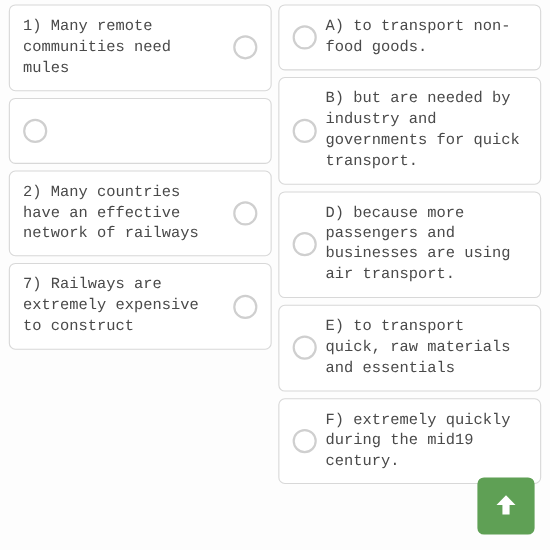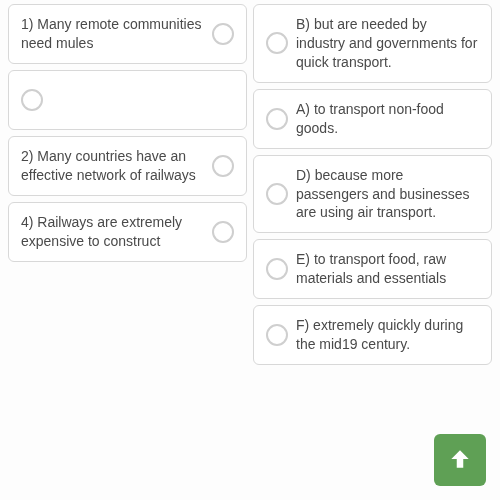--- a/index.html
+++ b/index.html
@@ -16,20 +16,21 @@
     .container {
       display: flex;
       gap: 6px;
       padding: 4px 8px;
     }
     .column {
       flex: 1;
       display: flex;
       flex-direction: column;
       gap: 6px;
+      font-family: Liberation Mono, monospace;
     }
     .item {
       border: 1px solid #d8d8d8;
       border-radius: 6px;
       padding: 10px 12px;
       display: flex;
       align-items: center;
       gap: 8px;
       background: #fff;
       min-height: 60px;
@@ -73,41 +74,41 @@
       <span class="radio"></span>
     </div>
     <div class="item">
       <span class="radio"></span>
     </div>
     <div class="item">
       <span class="text">2) Many countries have an effective network of railways</span>
       <span class="radio"></span>
     </div>
     <div class="item">
-      <span class="text">4) Railways are extremely expensive to construct</span>
+      <span class="text">7) Railways are extremely expensive to construct</span>
       <span class="radio"></span>
     </div>
   </div>
 
   <div class="column right">
     <div class="item">
       <span class="radio"></span>
-      <span class="text">B) but are needed by industry and governments for quick transport.</span>
+      <span class="text">A) to transport non-food goods.</span>
     </div>
     <div class="item">
       <span class="radio"></span>
-      <span class="text">A) to transport non-food goods.</span>
+      <span class="text">B) but are needed by industry and governments for quick transport.</span>
     </div>
     <div class="item">
       <span class="radio"></span>
       <span class="text">D) because more passengers and businesses are using air transport.</span>
     </div>
     <div class="item">
       <span class="radio"></span>
-      <span class="text">E) to transport food, raw materials and essentials</span>
+      <span class="text">E) to transport quick, raw materials and essentials</span>
     </div>
     <div class="item">
       <span class="radio"></span>
       <span class="text">F) extremely quickly during the mid19 century.</span>
     </div>
   </div>
 </div>
 
 <div class="scroll-top">
   <span>

